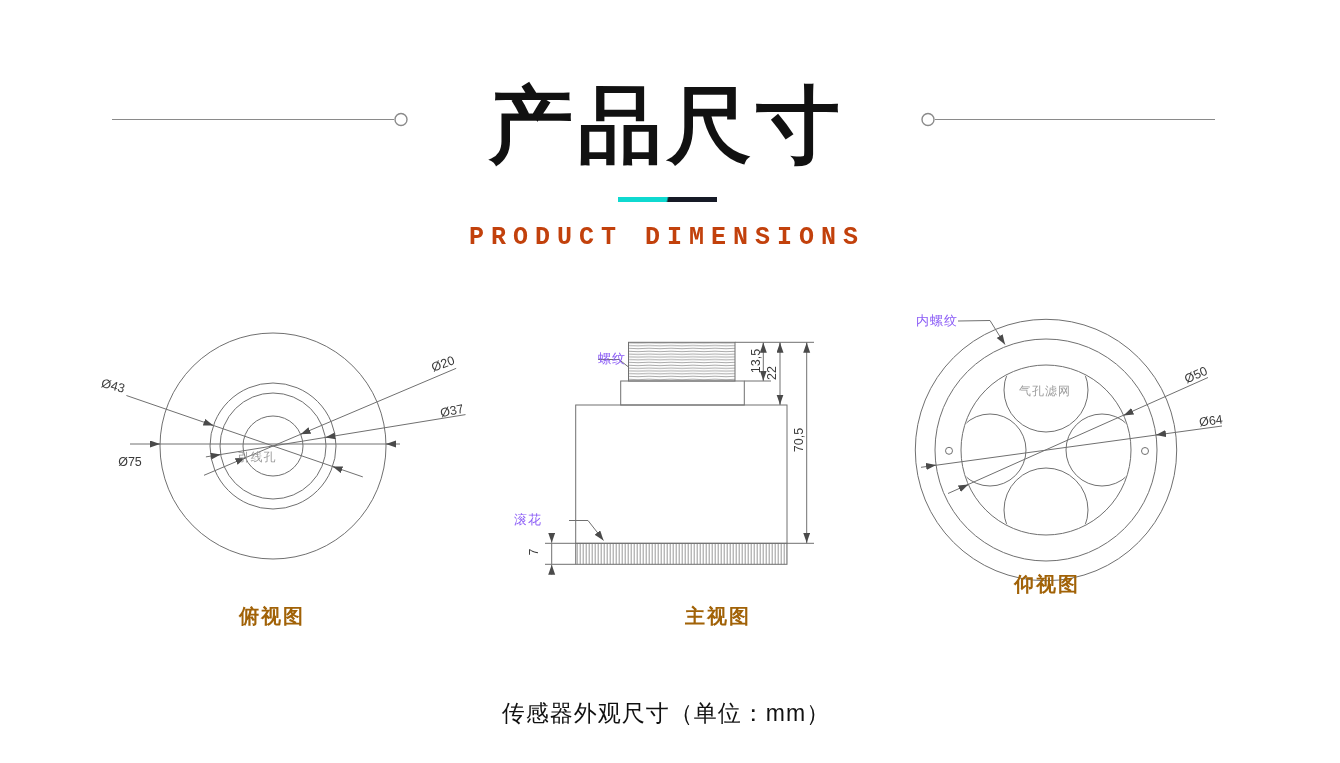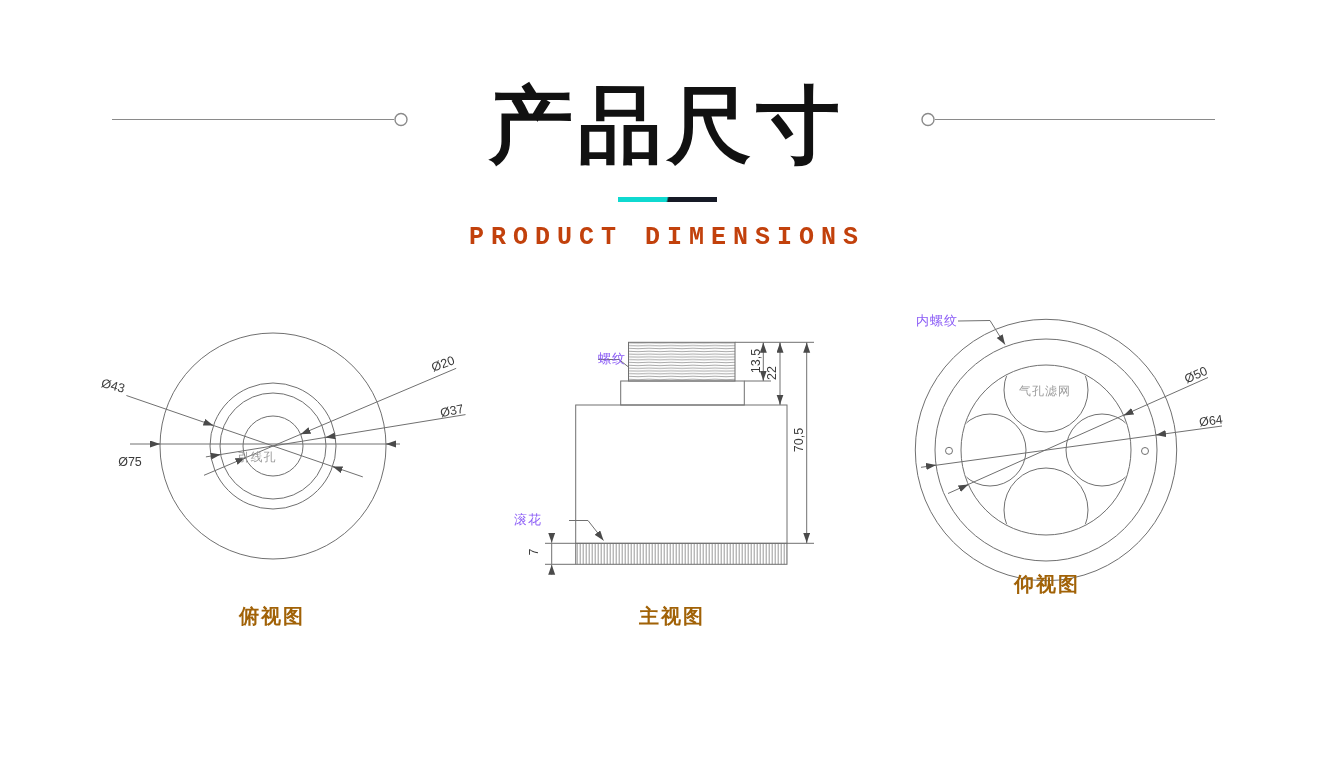--- a/index.html
+++ b/index.html
@@ -139,21 +139,22 @@
   <span class="abs ctr dim" style="left:452px;top:411px;transform:translate(-50%,-50%) rotate(-12deg);">Ø37</span>
   <span class="abs ctr ghost" style="left:257px;top:457px;">引线孔</span>
   <div class="abs ctr viewlabel" style="left:272px;top:616px;">俯视图</div>
 
   <span class="abs ctr anno" style="left:612px;top:359px;">螺纹</span>
   <span class="abs ctr anno" style="left:528px;top:520px;">滚花</span>
   <span class="abs ctr dim" style="left:756px;top:361px;transform:translate(-50%,-50%) rotate(-90deg);">13,5</span>
   <span class="abs ctr dim" style="left:772px;top:373px;transform:translate(-50%,-50%) rotate(-90deg);">22</span>
   <span class="abs ctr dim" style="left:799px;top:440px;transform:translate(-50%,-50%) rotate(-90deg);">70,5</span>
   <span class="abs ctr dim" style="left:534px;top:552px;transform:translate(-50%,-50%) rotate(-90deg);">7</span>
-  <div class="abs ctr viewlabel" style="left:672px;top:616px;">主视图</div>
+  <div class="abs ctr viewlabel" style="left:718px;top:616px;">主视图</div>
 
   <span class="abs ctr anno" style="left:937px;top:321px;">内螺纹</span>
   <span class="abs ctr ghost" style="left:1045px;top:391px;">气孔滤网</span>
   <span class="abs ctr dim" style="left:1196px;top:375px;transform:translate(-50%,-50%) rotate(-24deg);">Ø50</span>
   <span class="abs ctr dim" style="left:1211px;top:421px;transform:translate(-50%,-50%) rotate(-8deg);">Ø64</span>
   <div class="abs ctr viewlabel" style="left:1047px;top:584px;">仰视图</div>
 
+  <div class="abs ctr caption" style="left:666px;top:713px;">传感器外观尺寸（单位：mm）</div>
 </div>
 
 </body></html>

